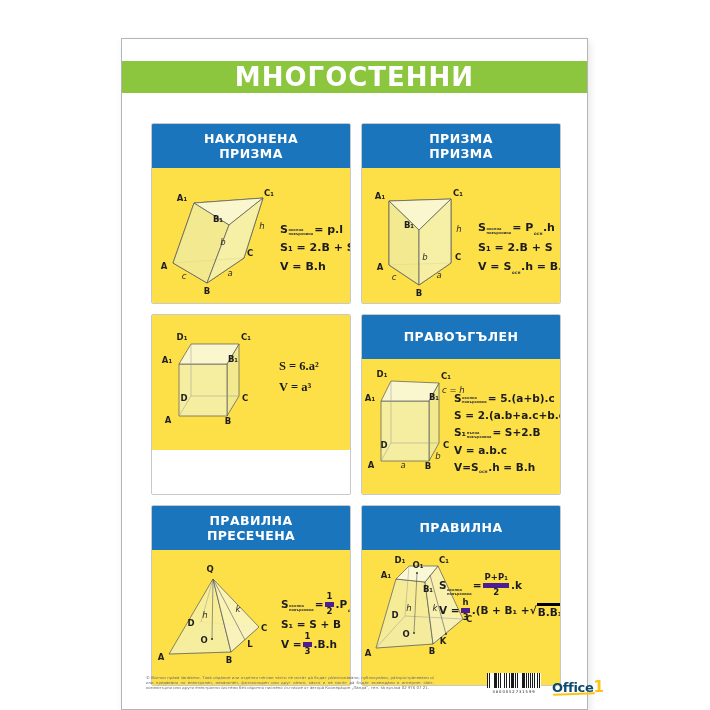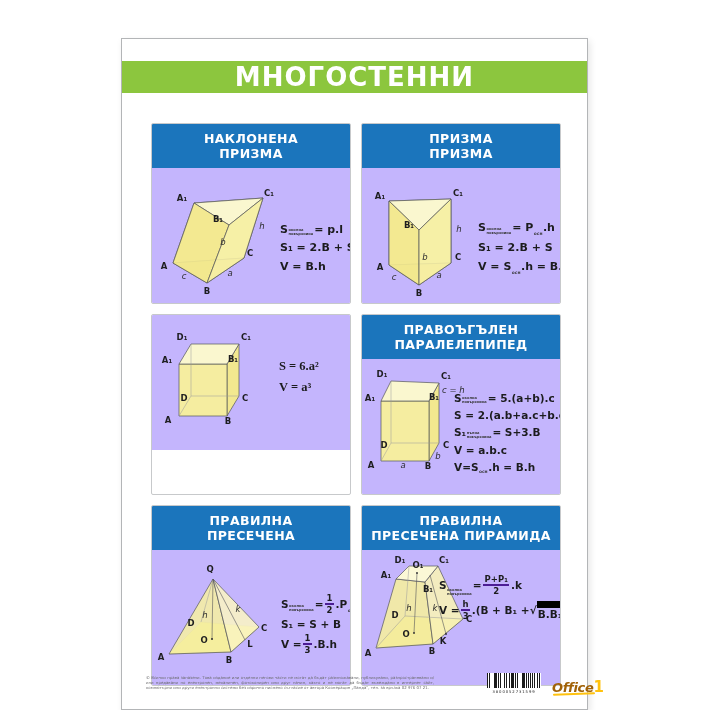--- a/index.html
+++ b/index.html
@@ -8,50 +8,50 @@
   .poster{position:absolute;left:121px;top:18px;width:465px;height:670px;background:#fff;
     border:1px solid #b3b5b7;box-shadow:2px 3px 7px rgba(0,0,0,.10);}
   .banner{position:absolute;left:0;top:22px;width:100%;height:32px;background:#8CC63E;
     display:flex;align-items:center;justify-content:center;}
   .banner-title{color:#fff;font-weight:bold;font-size:26px;letter-spacing:1px;}
   .grid{position:absolute;left:29px;top:84px;width:410px;height:563px;
     display:grid;grid-template-columns:200px 200px;grid-template-rows:181px 181px 181px;gap:10px;}
   .panel{border:1px solid #c7c9cb;border-radius:2px;background:#fff;overflow:hidden;}
   .phead{height:44px;background:#1B75BC;color:#fff;display:flex;flex-direction:column;
     justify-content:center;align-items:center;font-weight:bold;font-size:12.5px;line-height:15.5px;letter-spacing:.4px;text-align:center;}
-  .pbody{position:relative;height:135px;background:#c4b5fd;}
+  .pbody{position:relative;height:135px;background:#fde047;}
   .diagram{position:absolute;left:0;top:0;}
   svg text{font-family:"DejaVu Sans","Liberation Sans",sans-serif;fill:#1d1d1f;}
   .vl{font-size:8.5px;font-weight:bold;}
   .el{font-size:8.5px;font-style:italic;fill:#2c2c2e;}
   .formulas{position:absolute;font-weight:bold;color:#1c1c1e;}
   .fl{display:flex;align-items:center;white-space:pre;}
   .tsub{display:inline-flex;flex-direction:column;font-size:3.6px;line-height:3.9px;
     font-weight:600;color:#3a3a3c;align-self:flex-end;margin:0 1px 1.5px .5px;}
   .osub{font-size:4.4px;font-weight:600;color:#3a3a3c;align-self:flex-end;margin:0 .5px 1.5px .5px;}
   .frac{display:inline-flex;flex-direction:column;align-items:center;line-height:1.05;font-size:8.5px;margin:0 1.5px;}
-  .frac .n{border-bottom:2px solid #4c1d95;padding:0 1.5px .5px;}
+  .frac .n{border-bottom:5px solid #4c1d95;padding:0 1.5px .5px;}
   .frac .d{padding-top:.5px;}
   .rt{font-weight:bold;}
-  .ovl{border-top:7px solid #000000;padding:0 1px;}
+  .ovl{border-top:3px solid #000000;padding:0 1px;}
   .f-p1{left:128px;top:52px;font-size:11px;}   .f-p1 .fl{height:18.5px;}
   .f-p2{left:116px;top:50px;font-size:11px;}   .f-p2 .fl{height:19.5px;}
   .f-p3{left:127px;top:41px;font-size:12.5px;} .f-p3 .fl{height:21px;font-family:Liberation Serif, serif;}
   .f-p4{left:92px;top:30px;font-size:10.5px;}  .f-p4 .fl{height:17.4px;}
   .f-p5{left:129px;top:44px;font-size:10.5px;} .f-p5 .fl{height:20px;}
   .f-p6{left:77px;top:22px;font-size:10.5px;}
   .f-p6 .l1{height:26px;} .f-p6 .l2{height:30px;} .f-p6 .l3{height:24px;}
   .copyright{position:absolute;left:24px;top:636px;width:288px;font-size:3.9px;line-height:5.2px;
     color:#6a6a6c;text-align:justify;}
   .barcode-wrap{position:absolute;left:364px;top:634px;width:56px;}
   .bars{width:54px;height:15px;margin:0 auto;
     background:repeating-linear-gradient(90deg,#1a1a1a 0 .8px,#fff .8px 1.8px,#1a1a1a 1.8px 3.1px,#fff 3.1px 3.9px,#1a1a1a 3.9px 4.3px,#fff 4.3px 5.6px);}
   .bar-num{font-size:3.8px;letter-spacing:.9px;text-align:center;color:#222;margin-top:.5px;}
   .brand{position:absolute;left:430px;top:638px;width:60px;height:20px;}
-  .brand-office{position:relative;z-index:2;color:#a16207;font-weight:bold;font-size:13px;letter-spacing:-.3px;font-style:italic;}
+  .brand-office{position:relative;z-index:2;color:#0c4a6e;font-weight:bold;font-size:13px;letter-spacing:-.3px;}
   .brand-one{position:relative;z-index:2;color:#FFC20E;font-weight:bold;font-size:15px;margin-left:0;}
   .swoosh{position:absolute;left:1px;bottom:2px;width:42px;height:2.4px;background:#FFC20E;
     border-radius:2px;transform:rotate(-2deg);z-index:1;}
 </style>
 </head>
 <body>
 
 <div class="stage">
   <div class="poster">
 
@@ -144,21 +144,20 @@
           <div class="formulas f-p3">
             <div class="fl"><span>S = 6.a²</span></div>
             <div class="fl"><span>V = a³</span></div>
           </div>
         </div>
       </div>
 
       <div class="panel">
         <div class="phead">
           <span>ПРАВОЪГЪЛЕН</span>
-          <span>ПАРАЛЕЛЕПИПЕД</span>
         </div>
         <div class="pbody">
           <svg class="diagram" width="198" height="135" viewBox="0 0 198 135">
             <polygon points="67,102 77,84 77,24 67,42" fill="#F2E88F" stroke="#55565A" stroke-width="0.7" stroke-linejoin="round"></polygon>
             <polygon points="19,102 67,102 67,42 19,42" fill="#F5EDA0" stroke="#55565A" stroke-width="0.7" stroke-linejoin="round"></polygon>
             <polygon points="19,42 67,42 77,24 29,22" fill="#FAF7CF" stroke="#55565A" stroke-width="0.7" stroke-linejoin="round"></polygon>
             <line x1="19" y1="102" x2="29" y2="84" stroke="#9a9a9c" stroke-width="0.5"></line>
             <line x1="29" y1="84" x2="77" y2="84" stroke="#9a9a9c" stroke-width="0.5"></line>
             <line x1="29" y1="84" x2="29" y2="22" stroke="#9a9a9c" stroke-width="0.5"></line>
             <text class="vl" x="20" y="18" text-anchor="middle">D₁</text>
@@ -169,21 +168,21 @@
             <text class="vl" x="84" y="89" text-anchor="middle">C</text>
             <text class="vl" x="9" y="109" text-anchor="middle">A</text>
             <text class="vl" x="66" y="110" text-anchor="middle">B</text>
             <text class="el" x="80" y="34">c = h</text>
             <text class="el" x="76" y="100" text-anchor="middle">b</text>
             <text class="el" x="41" y="109" text-anchor="middle">a</text>
           </svg>
           <div class="formulas f-p4">
             <div class="fl"><span>S</span><span class="tsub"><span>околна</span><span>повърхнина</span></span><span>= 5.(a+b).c</span></div>
             <div class="fl"><span>S = 2.(a.b+a.c+b.c)</span></div>
-            <div class="fl"><span>S₁</span><span class="tsub"><span>пълна</span><span>повърхнина</span></span><span>= S+3.B</span></div>
+            <div class="fl"><span>S₁</span><span class="tsub"><span>пълна</span><span>повърхнина</span></span><span>= S+2.B</span></div>
             <div class="fl"><span>V = a.b.c</span></div>
             <div class="fl"><span>V=S</span><span class="osub">осн</span><span>.h = B.h</span></div>
           </div>
         </div>
       </div>
 
       <div class="panel">
         <div class="phead">
           <span>ПРАВИЛНА</span>
           <span>ПРЕСЕЧЕНА</span>
@@ -211,21 +210,20 @@
             <div class="fl"><span>S</span><span class="tsub"><span>околна</span><span>повърхнина</span></span><span>=</span><span class="frac"><span class="n">1</span><span class="d">2</span></span><span>.P</span><span class="osub">осн</span></div>
             <div class="fl"><span>S₁ = S + B</span></div>
             <div class="fl"><span>V =</span><span class="frac"><span class="n">1</span><span class="d">3</span></span><span>.B.h</span></div>
           </div>
         </div>
       </div>
 
       <div class="panel">
         <div class="phead">
           <span>ПРАВИЛНА</span>
-          <span>ПРЕСЕЧЕНА ПИРАМИДА</span>
         </div>
         <div class="pbody">
           <svg class="diagram" width="198" height="135" viewBox="0 0 198 135">
             <polygon points="14,98 71,94 101,69 43,66" fill="#EAE07E" stroke="#9a9a9c" stroke-width="0.5" stroke-linejoin="round"></polygon>
             <polygon points="14,98 71,94 63,32 34,29" fill="#F5EDA0" fill-opacity="0.9" stroke="#55565A" stroke-width="0.7" stroke-linejoin="round"></polygon>
             <polygon points="71,94 101,69 76,16 63,32" fill="#F8F2B8" fill-opacity="0.9" stroke="#55565A" stroke-width="0.7" stroke-linejoin="round"></polygon>
             <polygon points="34,29 63,32 76,16 47,16" fill="#FBF8D6" stroke="#55565A" stroke-width="0.7" stroke-linejoin="round"></polygon>
             <line x1="14" y1="98" x2="43" y2="66" stroke="#9a9a9c" stroke-width="0.5"></line>
             <line x1="43" y1="66" x2="101" y2="69" stroke="#9a9a9c" stroke-width="0.5"></line>
             <line x1="43" y1="66" x2="47" y2="16" stroke="#9a9a9c" stroke-width="0.5"></line>

